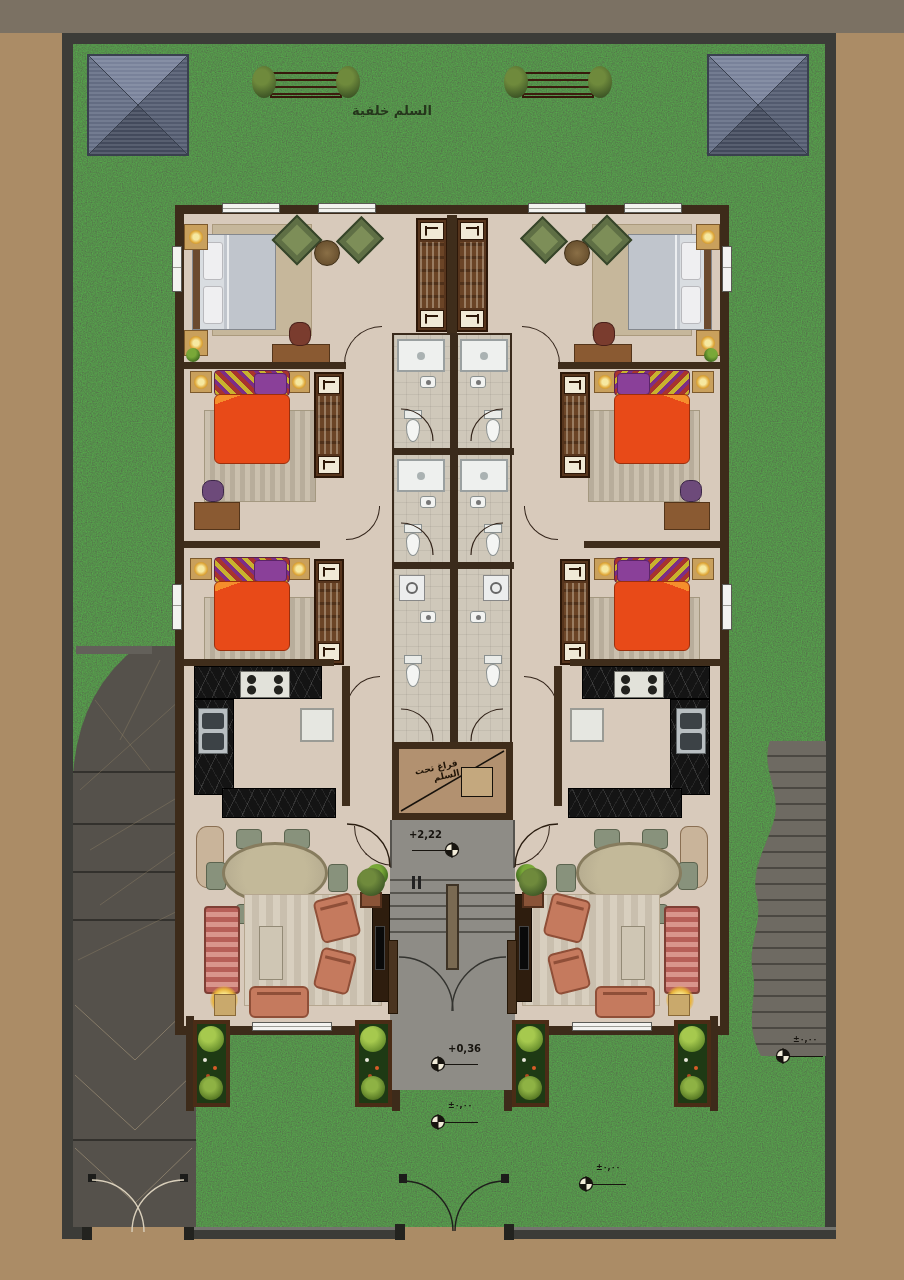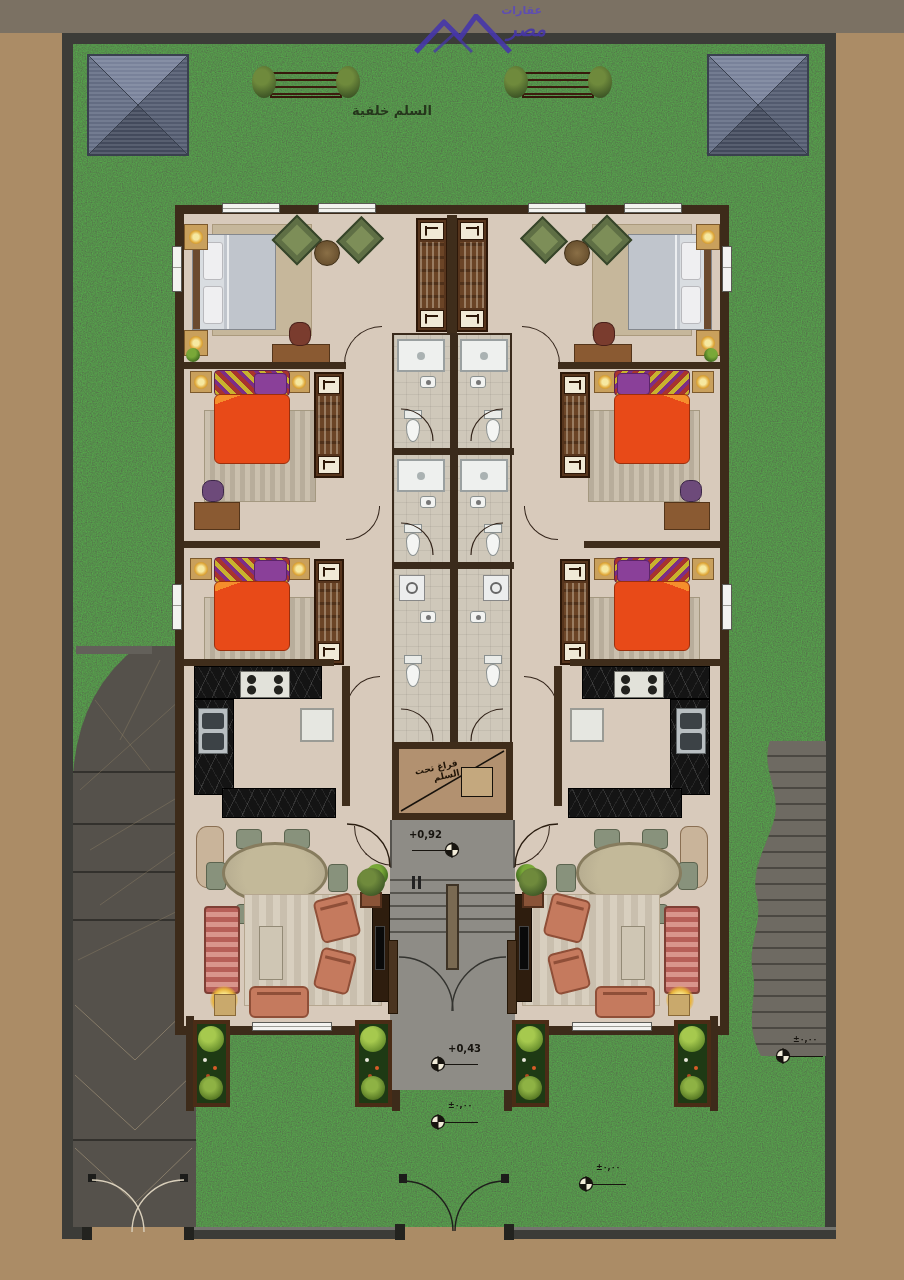--- a/index.html
+++ b/index.html
@@ -235,28 +235,20 @@
     </g>
   </svg>
 
   <div class="abs bench" style="left:270px;top:72px;width:72px;height:26px"></div>
   <div class="abs bench" style="left:522px;top:72px;width:72px;height:26px"></div>
   <div class="abs bush" style="left:252px;top:66px;width:24px;height:32px"></div>
   <div class="abs bush" style="left:336px;top:66px;width:24px;height:32px"></div>
   <div class="abs bush" style="left:504px;top:66px;width:24px;height:32px"></div>
   <div class="abs bush" style="left:588px;top:66px;width:24px;height:32px"></div>
 
-  <div class="abs logo">
-    <svg width="110" height="40" style="position:absolute;left:18px;top:12px" viewBox="0 0 110 40">
-      <path d="M2,38 L30,8 L46,24 L62,2 L96,38" fill="none" stroke="#4636aa" stroke-width="5" stroke-linejoin="round" opacity="0.9"></path>
-      <path d="M20,38 L40,20 L58,38" fill="none" stroke="#4636aa" stroke-width="3" opacity="0.75"></path>
-    </svg>
-    <span class="w1">عقارات</span>
-    <span class="w2">مصر</span>
-  </div>
   <div class="abs garden-label">السلم خلفية</div>
 
   <div class="abs building"></div>
 
   <div class="abs window" style="left:222px;top:203px;width:58px;height:10px"></div>
   <div class="abs window" style="left:318px;top:203px;width:58px;height:10px"></div>
   <div class="abs window" style="left:528px;top:203px;width:58px;height:10px"></div>
   <div class="abs window" style="left:624px;top:203px;width:58px;height:10px"></div>
   <div class="abs window" style="left:172px;top:246px;width:10px;height:46px"></div>
   <div class="abs window" style="left:172px;top:584px;width:10px;height:46px"></div>
@@ -631,31 +623,31 @@
       <path d="M433,441 A32,32 0 0 0 401,409"></path>
       <path d="M471,441 A32,32 0 0 1 503,409"></path>
       <path d="M433,555 A32,32 0 0 0 401,523"></path>
       <path d="M471,555 A32,32 0 0 1 503,523"></path>
       <path d="M433,741 A32,32 0 0 0 401,709"></path>
       <path d="M471,741 A32,32 0 0 1 503,709"></path>
     </g>
   </svg>
 
   <div class="lm lmA" style="left:402px;top:842px;width:58px">
-    <span class="lm-label">+0,92</span>
+    <span class="lm-label">+2,22</span>
     <span class="lm-line"></span>
     <svg class="lm-icon" width="16" height="16" viewBox="0 0 16 16">
       <circle cx="8" cy="8" r="6.5" fill="#f2ecd9" stroke="#17140f" stroke-width="1.3"></circle>
       <path d="M8,8 L8,1.5 A6.5,6.5 0 0 1 14.5,8 Z" fill="#17140f"></path>
       <path d="M8,8 L8,14.5 A6.5,6.5 0 0 1 1.5,8 Z" fill="#17140f"></path>
       <line x1="8" y1="0" x2="8" y2="16" stroke="#17140f" stroke-width="1"></line>
     </svg>
   </div>
   <div class="lm lmB" style="left:430px;top:1056px;width:58px">
-    <span class="lm-label">+0,43</span>
+    <span class="lm-label">+0,36</span>
     <span class="lm-line"></span>
     <svg class="lm-icon" width="16" height="16" viewBox="0 0 16 16">
       <circle cx="8" cy="8" r="6.5" fill="#f2ecd9" stroke="#17140f" stroke-width="1.3"></circle>
       <path d="M8,8 L8,1.5 A6.5,6.5 0 0 1 14.5,8 Z" fill="#17140f"></path>
       <path d="M8,8 L8,14.5 A6.5,6.5 0 0 1 1.5,8 Z" fill="#17140f"></path>
       <line x1="8" y1="0" x2="8" y2="16" stroke="#17140f" stroke-width="1"></line>
     </svg>
   </div>
   <div class="lm lmB small" style="left:430px;top:1114px;width:50px">
     <span class="lm-label">±٠,٠٠</span>

